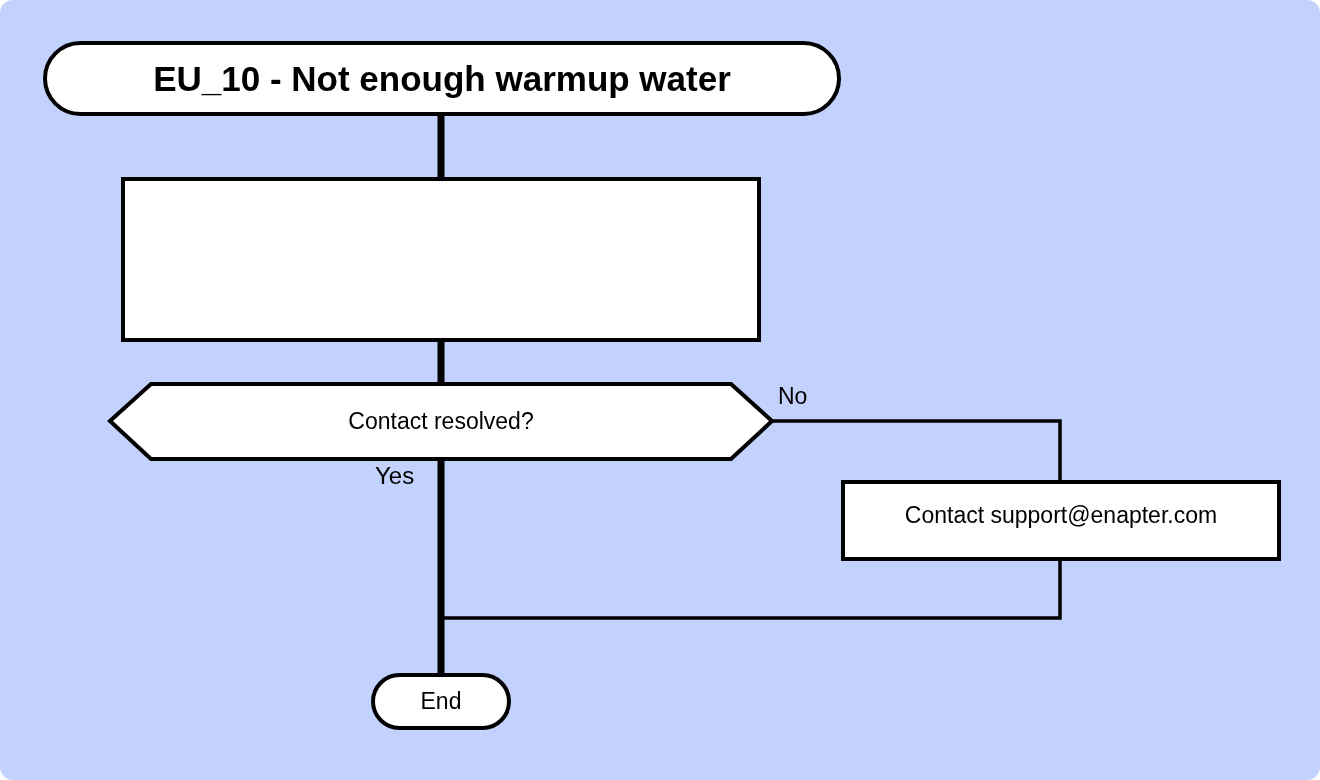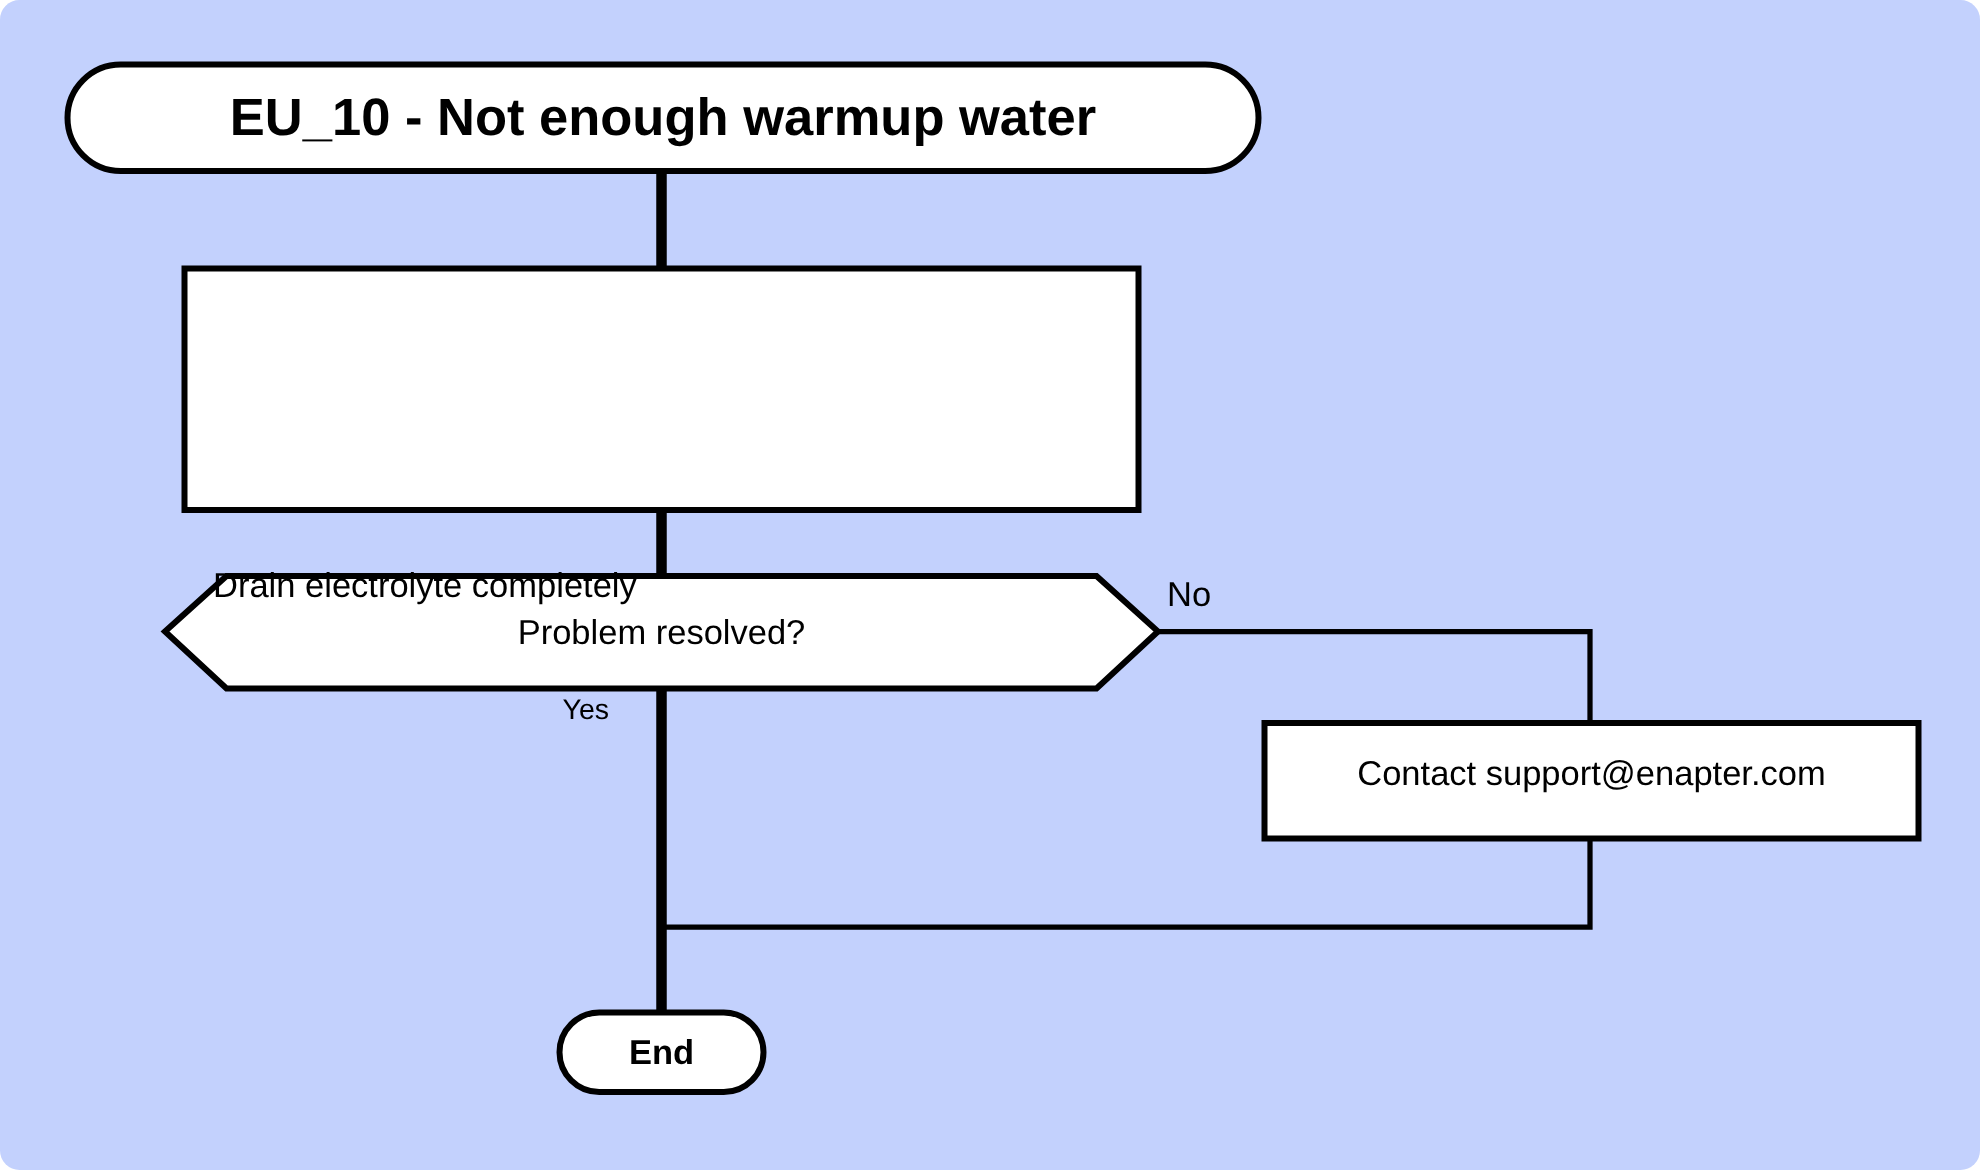--- a/index.html
+++ b/index.html
@@ -66,21 +66,21 @@
     height: 79px;
     display: flex;
     align-items: center;
     justify-content: center;
     font-size: 23px;
   }
   
   #yes-label {
     left: 375px;
     top: 464px;
-    font-size: 19px;
+    font-size: 24px;
   }
   #no-label {
     left: 778px;
     top: 385px;
     font-size: 23px;
     text-align: right;
   }
   
   #contact-label {
     left: 841px;
@@ -95,21 +95,20 @@
   
   #end-label {
     left: 371px;
     top: 673px;
     width: 140px;
     height: 57px;
     display: flex;
     align-items: center;
     justify-content: center;
     font-size: 23px;
-    font-weight: bold;
   }
 </style>
 </head>
 <body>
 
 <div id="flowchart-root" style="background: rgb(195, 209, 253);">
 
   <svg id="flow-svg" viewBox="0 0 1320 780" xmlns="http://www.w3.org/2000/svg">
 
     <line x1="441" y1="114" x2="441" y2="180" stroke="#000000" stroke-width="7"></line>
@@ -130,24 +129,23 @@
 
     <rect x="843" y="482" width="436" height="77" fill="#ffffff" stroke="#000000" stroke-width="4"></rect>
 
     <rect x="373" y="675" width="136" height="53" rx="26.5" ry="26.5" fill="#ffffff" stroke="#000000" stroke-width="4"></rect>
   </svg>
 
   <div class="node-text" id="title-label">EU_10 - Not enough warmup water</div>
 
   <div class="node-text" id="maintenance-text">
     <div class="blank-line"></div>
-    <div>Drain electrolyte completely</div>
   </div>
 
-  <div class="node-text" id="decision-label">Problem resolved?</div>
+  <div class="node-text" id="decision-label">Contact resolved?</div>
 
   <div class="node-text" id="yes-label">Yes</div>
 
   <div class="node-text" id="no-label">No</div>
 
   <div class="node-text" id="contact-label">Contact support@enapter.com</div>
 
   <div class="node-text" id="end-label">End</div>
 
 </div>

